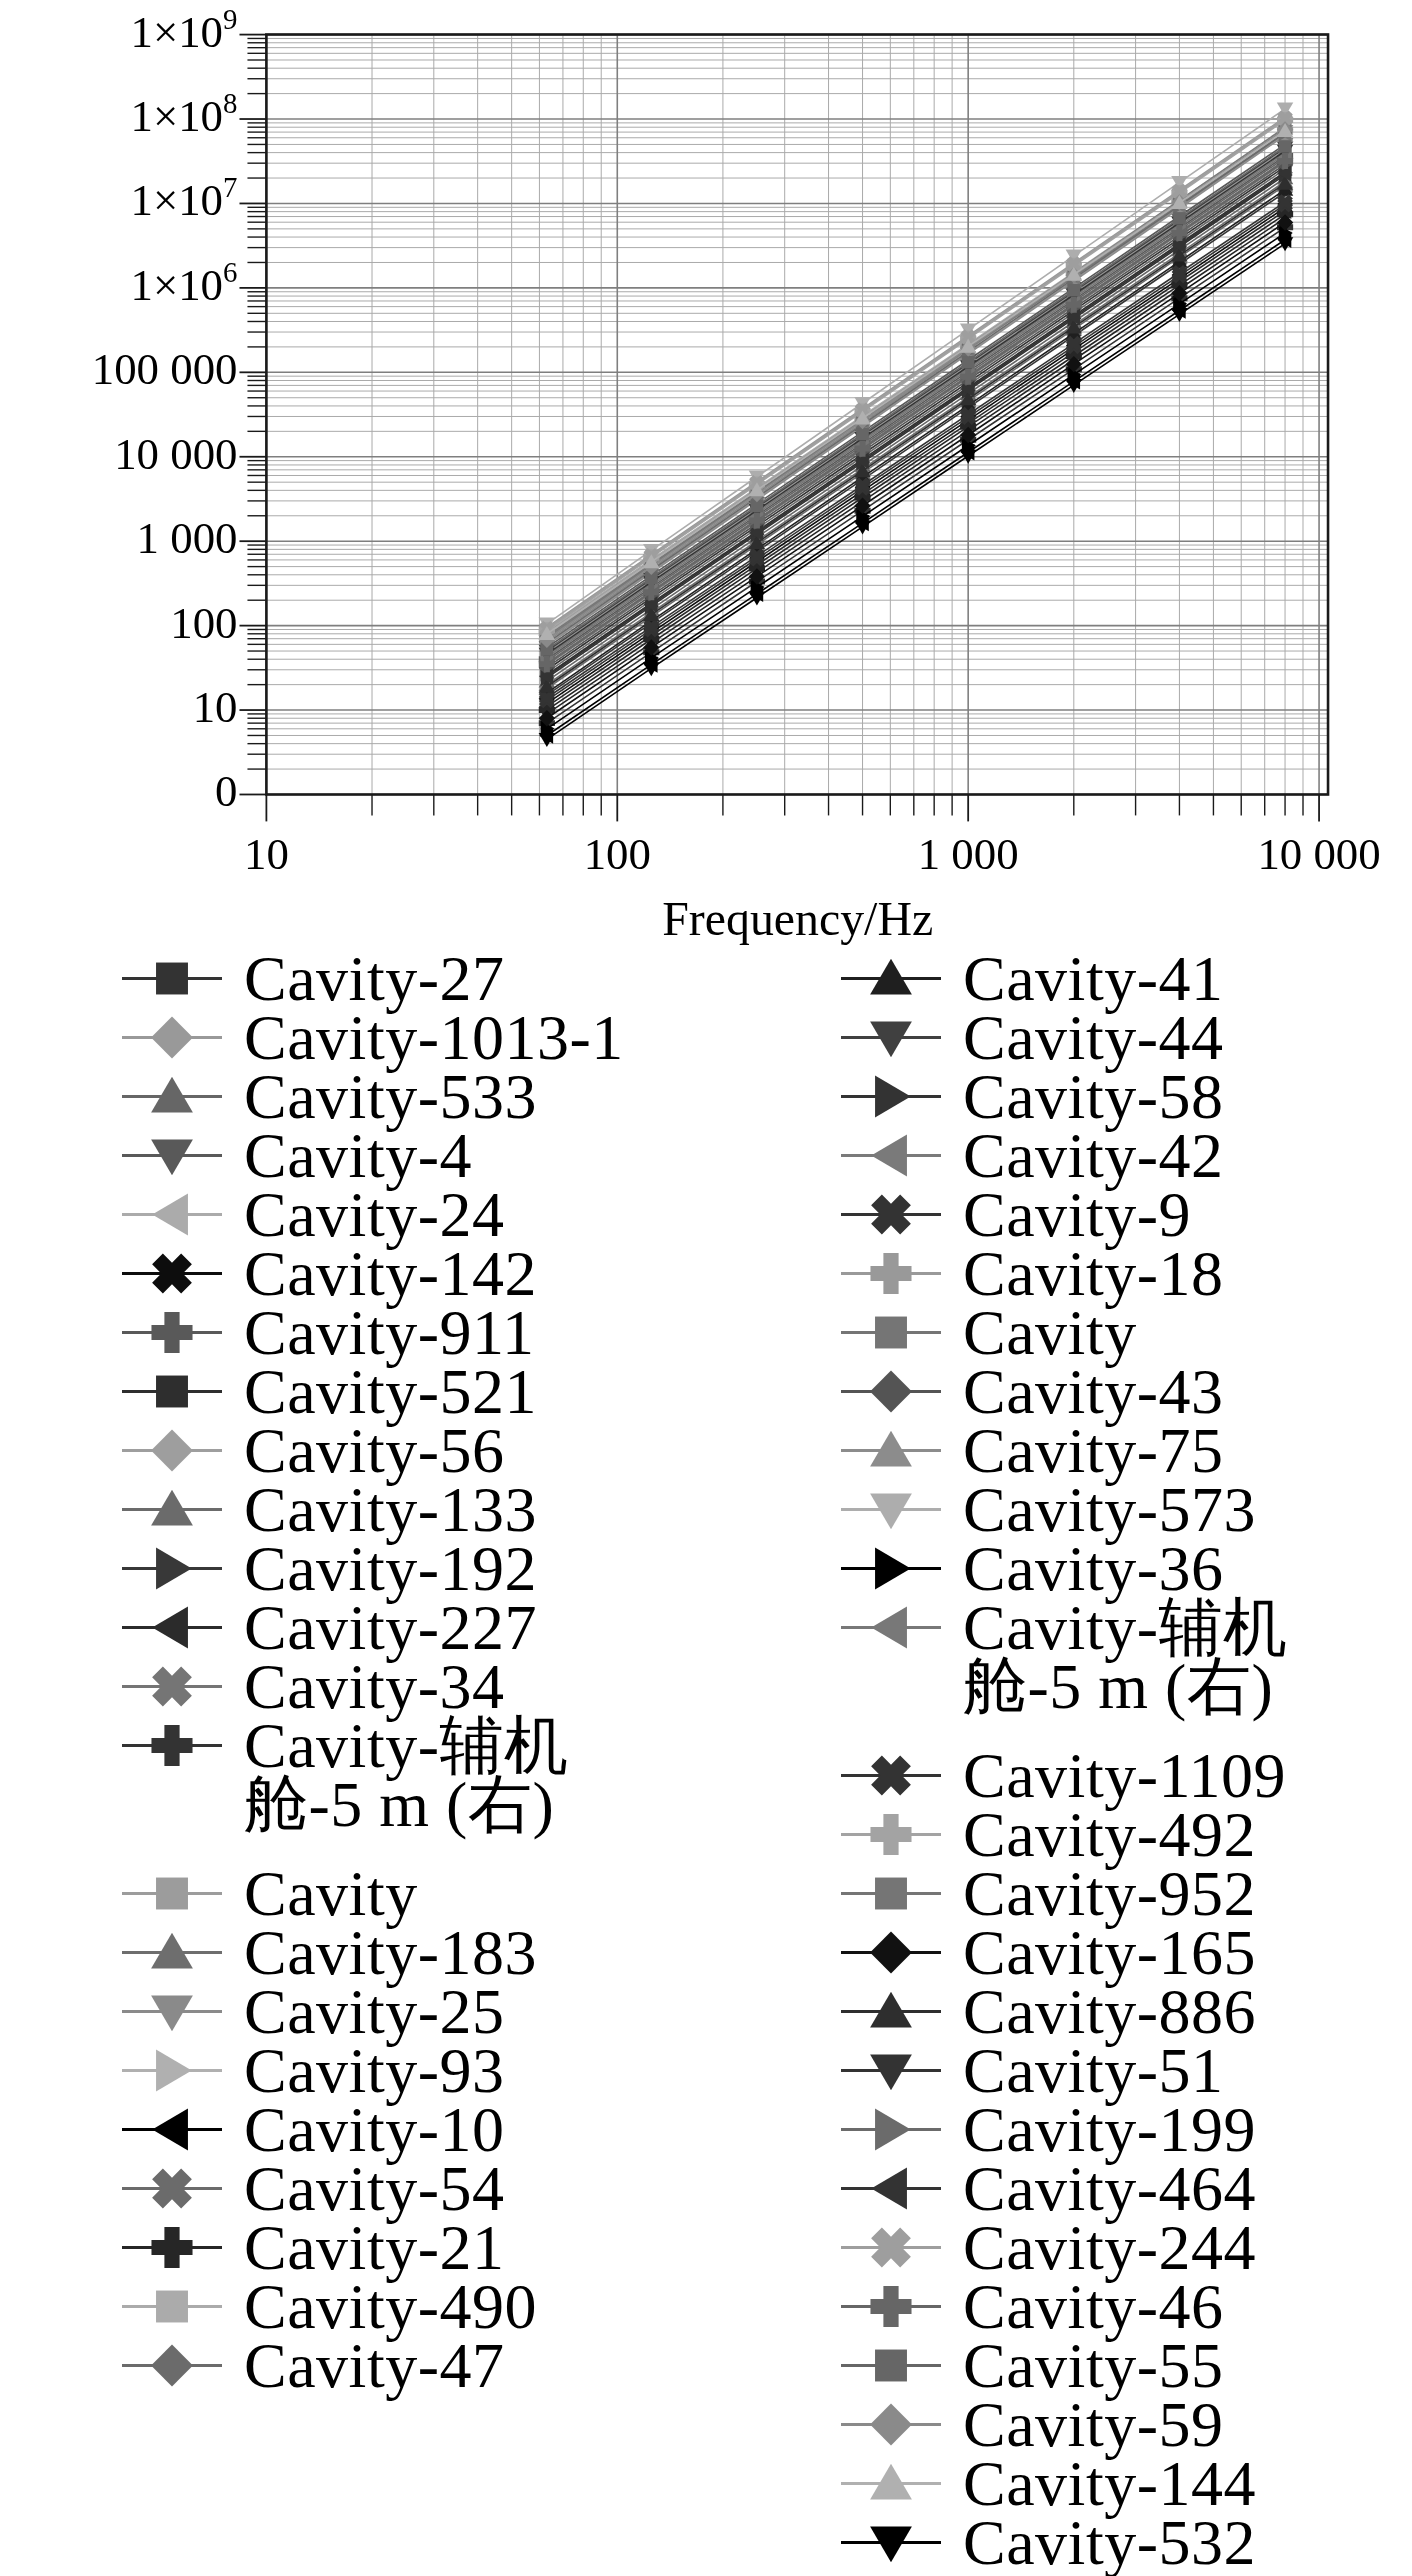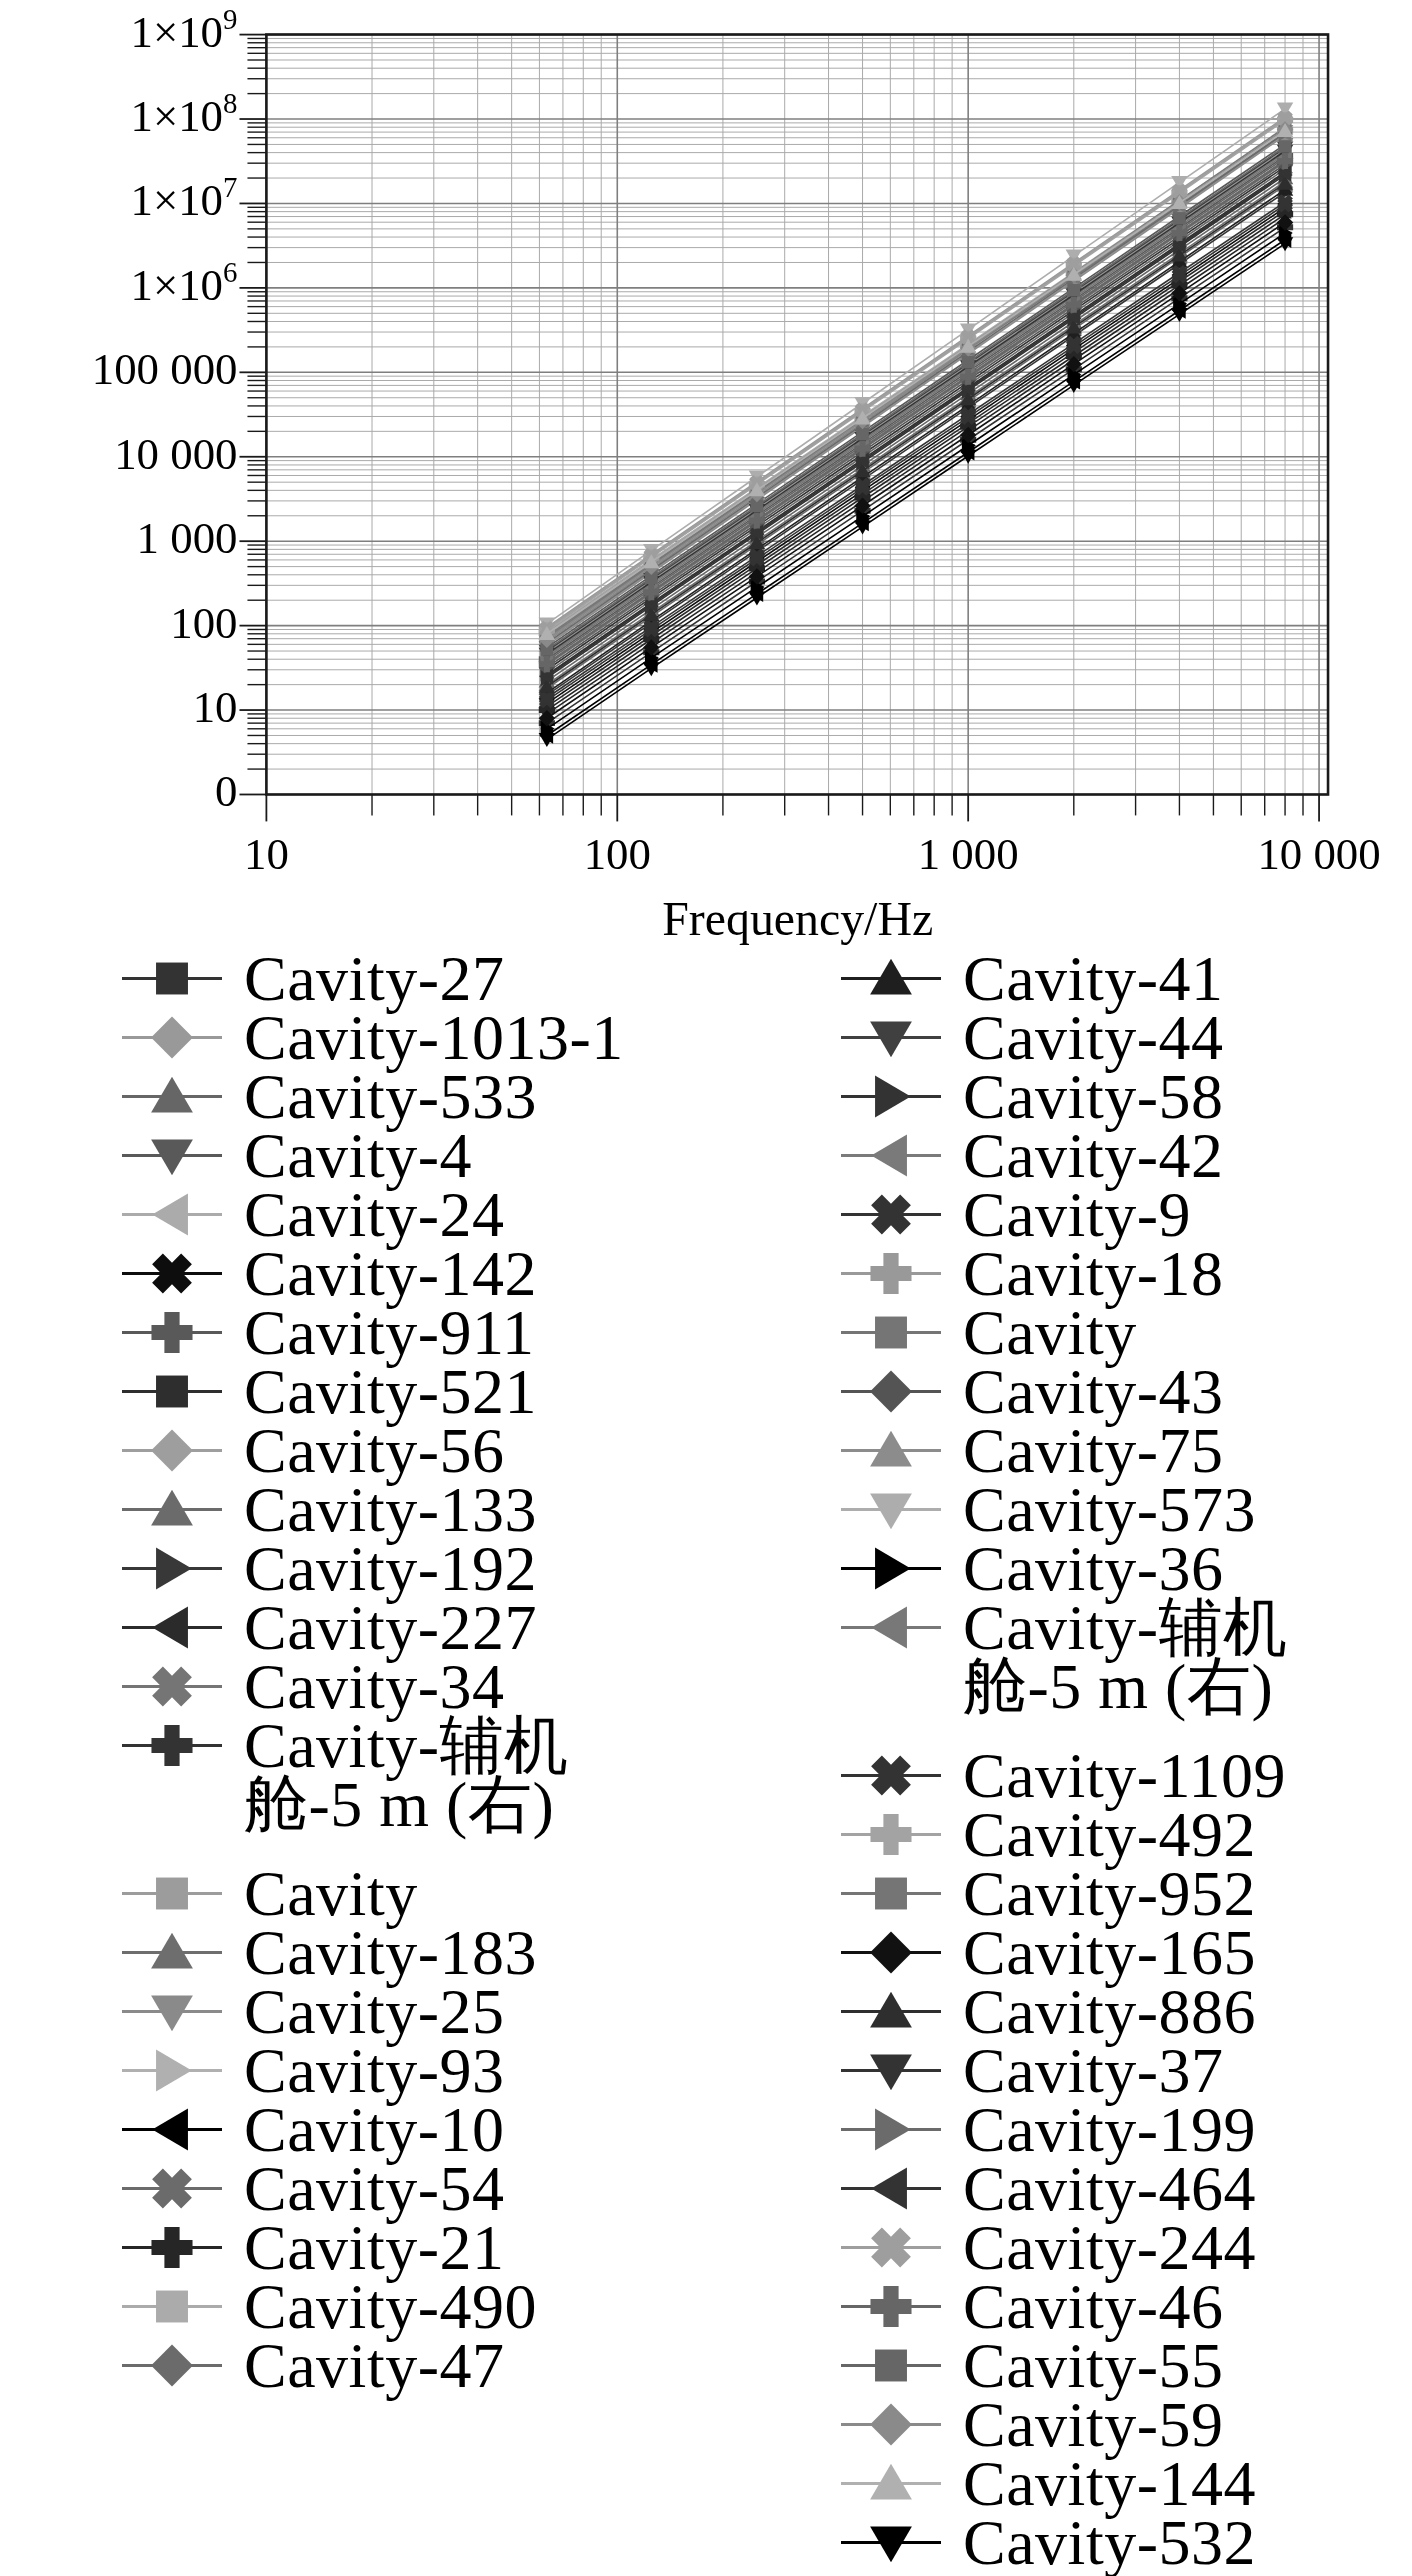--- a/index.html
+++ b/index.html
@@ -1132,21 +1132,21 @@
           <line x1="6" x2="106" y1="29.5" y2="29.5" stroke="#2e2e2e" stroke-width="3"></line>
           <polygon points="56,9.739999999999998 76.9,45.46 35.099999999999994,45.46" fill="#2e2e2e"></polygon>
         </svg>
         <span class="lbl">Cavity-886</span>
       </div>
       <div class="legend-item">
         <svg width="112" height="59" viewBox="0 0 112 59" class="mk">
           <line x1="6" x2="106" y1="29.5" y2="29.5" stroke="#333333" stroke-width="3"></line>
           <polygon points="56,49.260000000000005 76.9,13.540000000000001 35.099999999999994,13.540000000000001" fill="#333333"></polygon>
         </svg>
-        <span class="lbl">Cavity-37</span>
+        <span class="lbl">Cavity-51</span>
       </div>
       <div class="legend-item">
         <svg width="112" height="59" viewBox="0 0 112 59" class="mk">
           <line x1="6" x2="106" y1="29.5" y2="29.5" stroke="#6b6b6b" stroke-width="3"></line>
           <polygon points="40.04,8.599999999999998 40.04,50.400000000000006 75.76,29.5" fill="#6b6b6b"></polygon>
         </svg>
         <span class="lbl">Cavity-199</span>
       </div>
       <div class="legend-item">
         <svg width="112" height="59" viewBox="0 0 112 59" class="mk">

